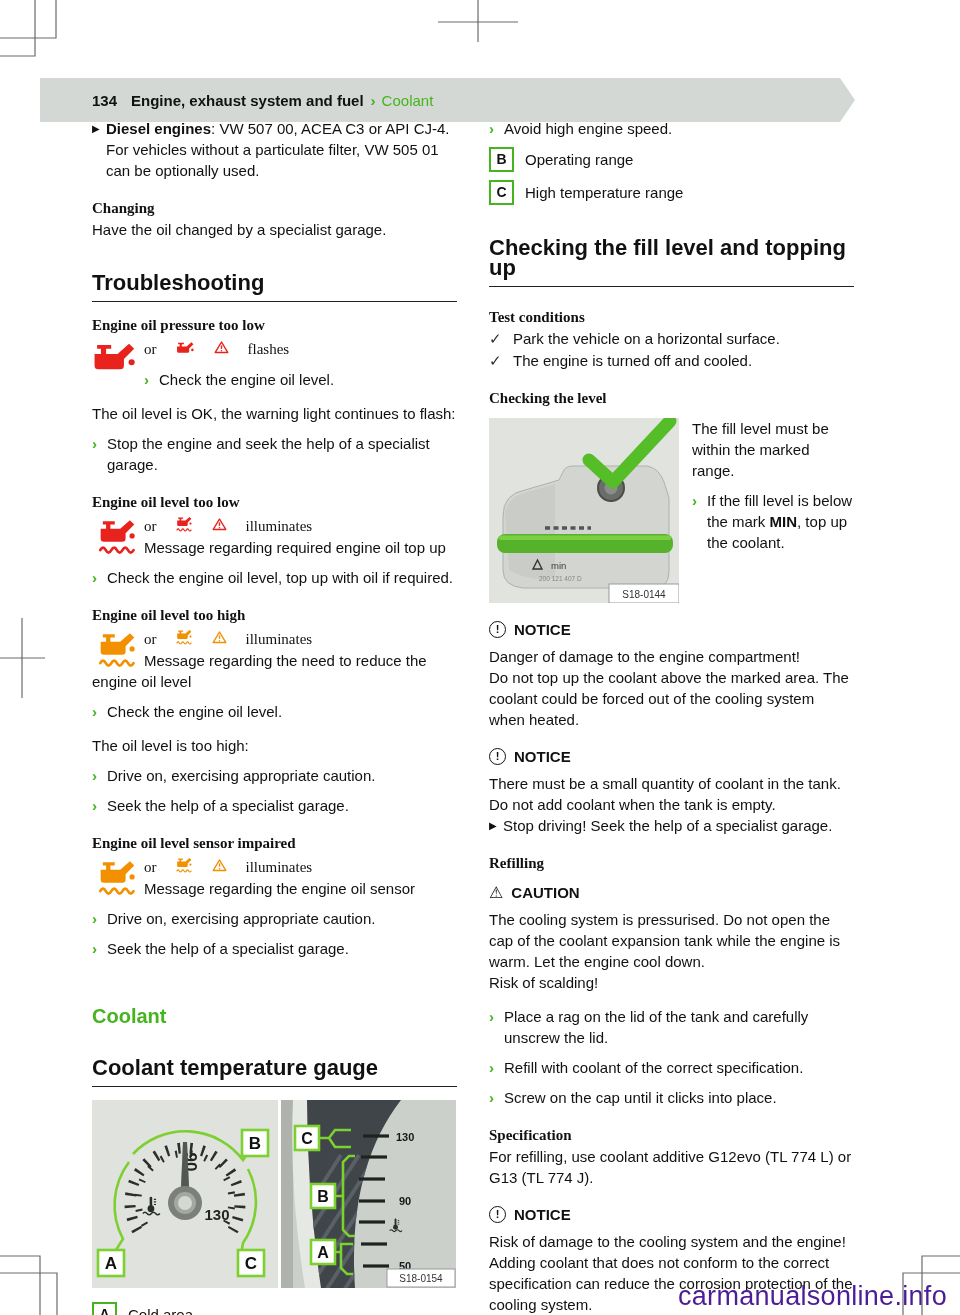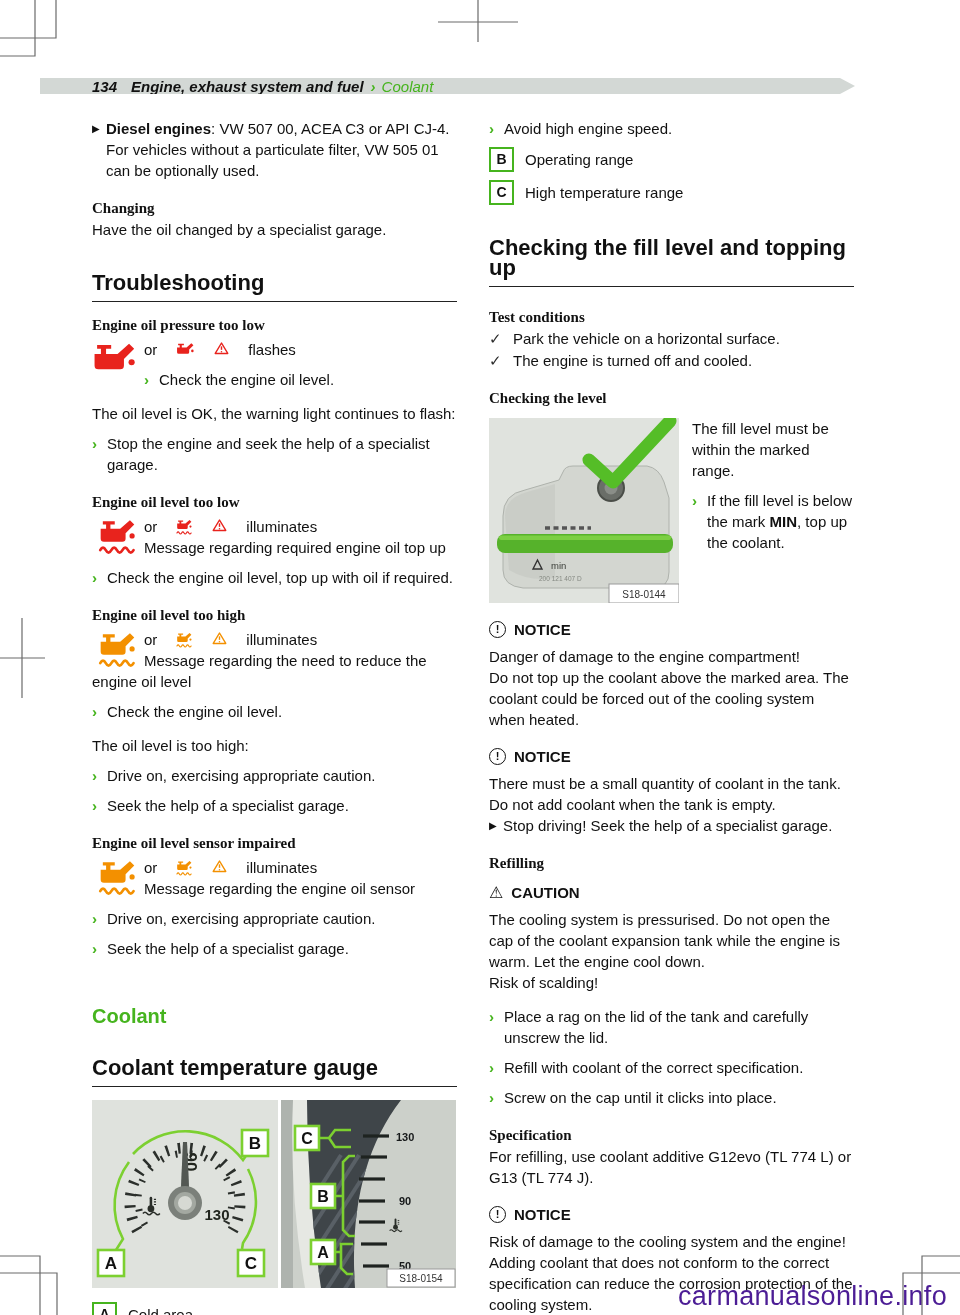--- a/index.html
+++ b/index.html
@@ -1,21 +1,21 @@
 <!DOCTYPE html>
 <html><head>
 <meta charset="utf-8">
 <style>
   html,body{margin:0;padding:0;background:#ffffff;}
   .page{position:relative;width:960px;height:1315px;background:#fff;overflow:hidden;
         font-family:"Liberation Sans",sans-serif;color:#111;}
   
-  .header-bar{position:absolute;left:40px;top:78px;width:815px;height:16px;
+  .header-bar{position:absolute;left:40px;top:78px;width:815px;height:44px;
       background:#d3d8d5;display:flex;align-items:center;
-      clip-path:polygon(0 0,calc(100% - 15px) 0,100% 50%,calc(100% - 15px) 100%,0 100%);font-style:italic;}
+      clip-path:polygon(0 0,calc(100% - 15px) 0,100% 50%,calc(100% - 15px) 100%,0 100%);}
   .header-bar .pnum{font-weight:700;font-size:15px;margin-left:52px;}
   .header-bar .ptitle{font-weight:700;font-size:15px;margin-left:14px;}
   .header-bar .psep{color:#46b41e;font-weight:700;font-size:15px;margin-left:7px;}
   .header-bar .pchap{color:#46b41e;font-size:15px;margin-left:6px;}
   
   .columns{position:absolute;left:92px;top:118px;width:763px;display:flex;gap:32px;
       font-size:15px;line-height:21px;}
   .col{width:365px;}
   .b{font-weight:700;}
   .subh{font-weight:700;margin-top:17px;font-family:Liberation Serif, serif;}
@@ -23,21 +23,21 @@
   .h-rule{font-weight:700;font-size:22px;line-height:20px;border-bottom:1.5px solid #222;
       padding-bottom:8px;margin-top:33px;margin-bottom:13px;}
   .h-green{color:#46b41e;font-weight:700;font-size:20px;margin-top:47px;}
   .step{display:flex;margin-top:9px;}
   .step .chev{color:#46b41e;font-weight:700;width:15px;flex:none;}
   .bullet-row{display:flex;}
   .bullet-row .blt{width:14px;flex:none;font-size:10px;line-height:21px;}
   .iconrow{display:flex;margin-top:3px;}
   .bigicon{width:52px;flex:none;padding-top:2px;}
   .icontext{flex:1;}
-  .orline{display:flex;align-items:center;gap:19px;}
+  .orline{display:flex;align-items:flex-start;gap:19px;font-family:Liberation Serif, serif;}
   .red{color:#e8231d;}
   .orange{color:#f39000;}
   .stack{display:flex;flex-direction:column;align-items:center;}
   .keybox{width:21px;height:21px;flex:none;border:2px solid #46b41e;background:#fff;
       display:inline-flex;align-items:center;justify-content:center;
       font-weight:700;font-size:14px;color:#111;}
   .legend-item{display:flex;align-items:center;gap:11px;margin-top:8px;}
   .checkrow{display:flex;margin-top:8px;}
   .checkrow .ck{width:24px;flex:none;color:#2c2c2c;}
   

